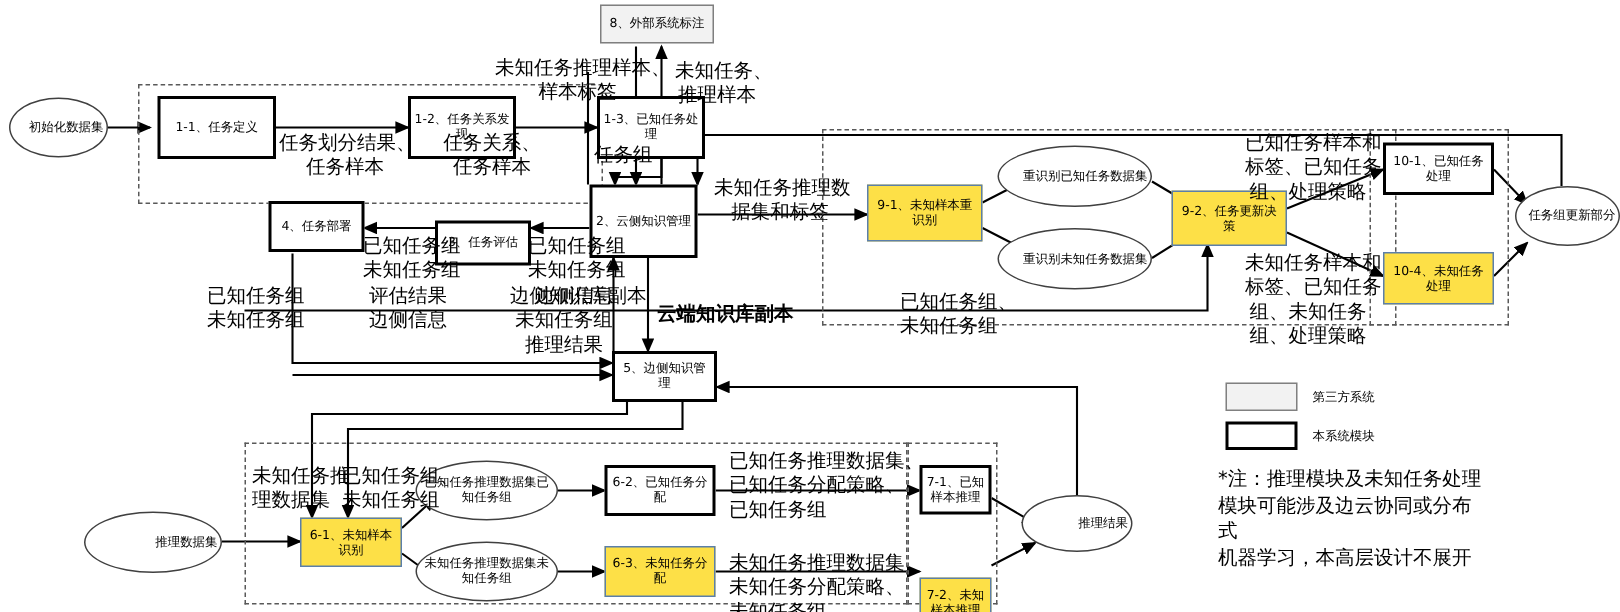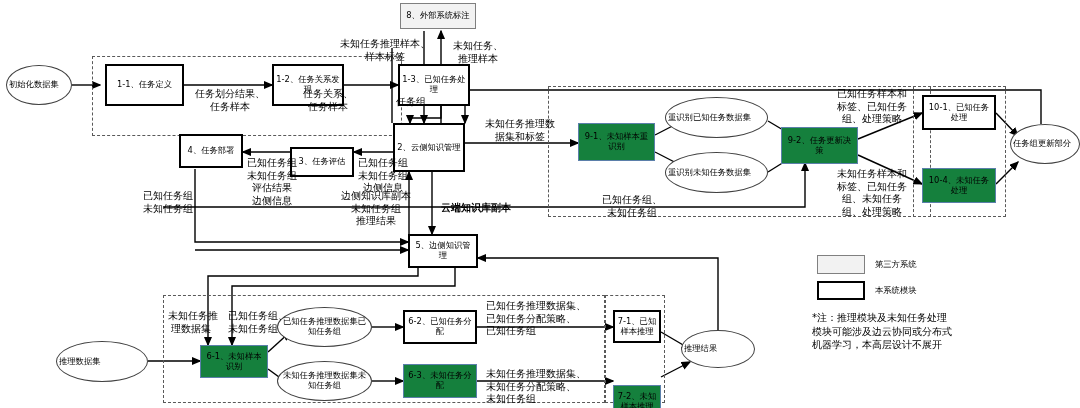--- a/index.html
+++ b/index.html
@@ -34,66 +34,66 @@
   .node.sys{
     border:2px solid #000;
     background:#ffffff;
   }
   .node.third{
     border:1.6px solid #7f7f7f;
     background:#f2f2f2;
   }
   .node.blue{
     border:1.6px solid #5b7faa;
-    background:#15803d;
+    background:#fde047;
   }
   .ellipse{
     position:absolute;
     box-sizing:border-box;
     border:1px solid #404040;
     border-radius:50%;
     background:#fff;
-    display:flex;align-items:center;justify-content:flex-start;
+    display:flex;align-items:center;justify-content:flex-end;
     text-align:center;
     font-size:8.3px;
     line-height:1.15;
     z-index:3;
     padding:2px;
   }
   .dashbox{
     position:absolute;
     box-sizing:border-box;
     border:1.3px dashed #595959;
     z-index:1;
     background:transparent;
   }
   .elabel{
     position:absolute;
-    font-size:10px;
+    font-size:13px;
     line-height:1.25;
     color:#000;
     z-index:4;
     white-space:pre;
     background:transparent;
   }
   .elabel.c{text-align:center;}
   .legend-sw{
     position:absolute;
     box-sizing:border-box;
   }
   .legend-sw.third{border:1.6px solid #808080;background:#f2f2f2;}
   .legend-sw.sys{border:2.2px solid #000;background:#fff;}
   .legend-txt{
     position:absolute;
     font-size:8.3px;
     z-index:5;
   }
   .note{
     position:absolute;
-    font-size:10px;
+    font-size:13px;
     line-height:1.35;
     z-index:5;
     white-space:pre-line;
   }
 </style>
 </head>
 <body>
 
 <div id="canvas">
 

